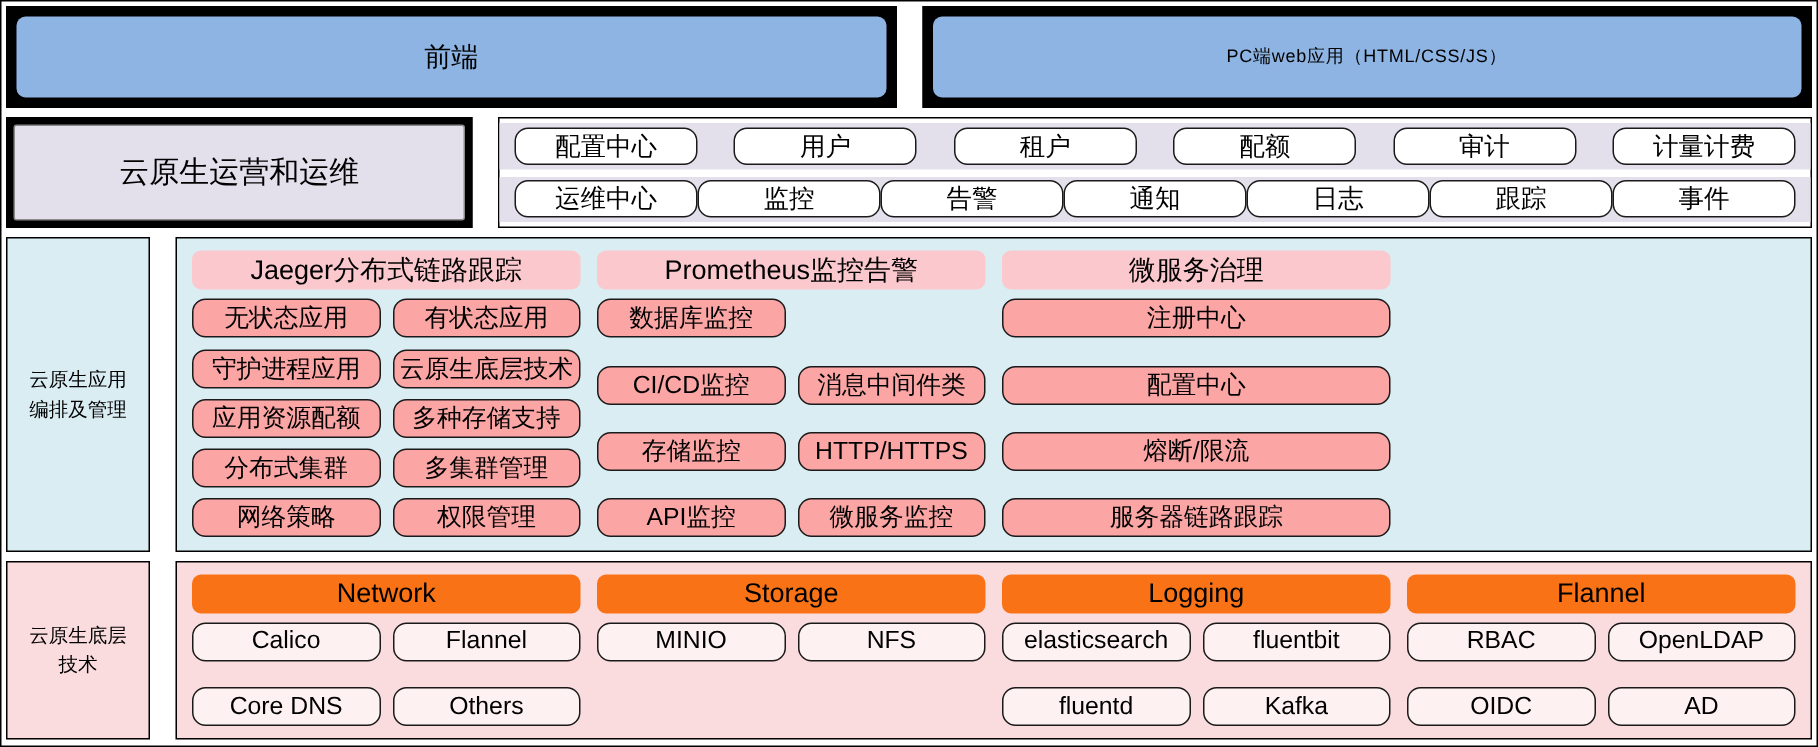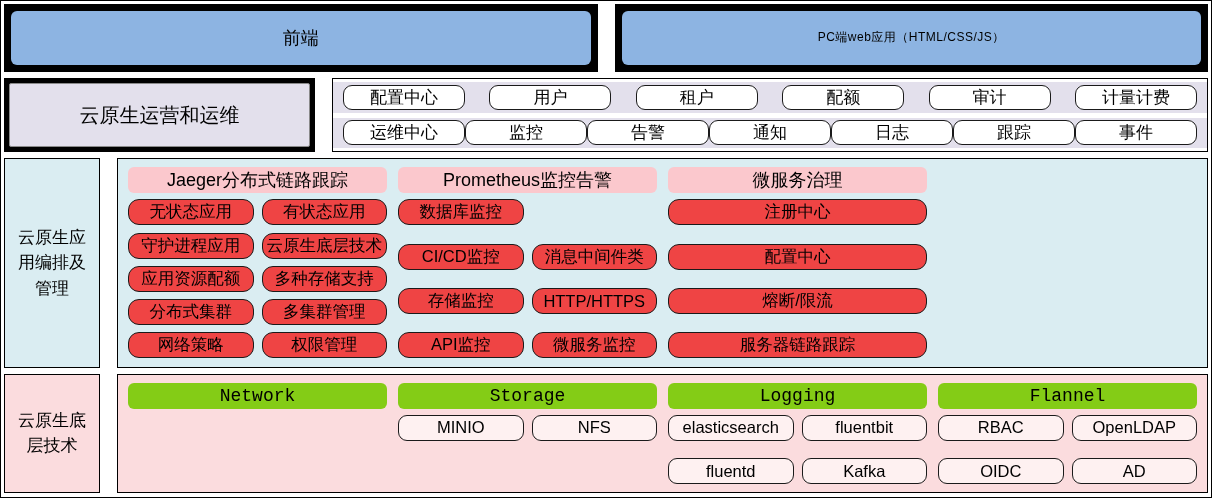--- a/index.html
+++ b/index.html
@@ -23,32 +23,32 @@
   
   .row2 { height:75px; }
   .white-frame.small-pad { padding:4px; }
   .lav-box { background:#E3E0EC; border:1px solid #8a8a8a; border-radius:2px; flex:1; display:flex; align-items:center; justify-content:center; text-align:center; font-size:20px; line-height:1.35; padding:0 6px; }
   .ops-main { border:1.6px solid #000; background:#fff; padding:3px 0; flex-direction:column; gap:5px; }
   .strip { background:#E3E0EC; flex:1; display:flex; align-items:center; justify-content:space-between; padding:0 10px; }
   .ops-btn { background:#fff; border:1.4px solid #1a1a1a; border-radius:9px; width:122px; height:25px; display:flex; align-items:center; justify-content:center; font-size:17px; }
 
   
   .row3 { height:210px; }
-  .side-solid { border:1.6px solid #000; flex:1; display:flex; align-items:center; justify-content:center; text-align:center; font-size:17px; line-height:1.5; padding:0 9px; }
+  .side-solid { border:1.6px solid #000; flex:1; display:flex; align-items:center; justify-content:center; text-align:center; font-size:13px; line-height:1.5; padding:0 9px; }
   .teal-bg { background:#DAEDF2; }
   .pink-bg { background:#FBDCDE; }
   .grid-main { border:1.6px solid #000; display:grid; grid-template-columns:repeat(4,1fr); gap:11px; padding:8px 10px; }
   .col { display:flex; flex-direction:column; min-width:0; }
   .col-header { border-radius:6px; height:26px; flex:none; display:flex; align-items:center; justify-content:center; font-size:18px; margin-bottom:6px; }
   .hdr-lightpink { background:#FBC8CD; }
-  .hdr-salmon { background:#84cc16;font-family:Liberation Mono, monospace; }
+  .hdr-salmon { background:#f97316; }
   .col-items { flex:1; display:flex; flex-direction:column; justify-content:space-between; min-height:0; }
   .pair { display:grid; grid-template-columns:1fr 1fr; gap:8px; }
   .item { border:1.4px solid #1a1a1a; border-radius:9px; height:26px; display:flex; align-items:center; justify-content:center; font-size:16.5px; white-space:nowrap; overflow:hidden; min-width:0; }
-  .item-teal { background:#ef4444;border-radius:11px; }
+  .item-teal { background:#fca5a5; }
   .item-pink { background:#FEF1F1; }
 
   
   .row4 { height:120px; }
 </style>
 </head>
 <body>
 
 <div class="canvas">
 
@@ -154,20 +154,30 @@
   </div>
 
   <div class="row row4">
     <div class="side">
       <div class="side-solid pink-bg">云原生底层技术</div>
     </div>
     <div class="main grid-main pink-bg">
 
       <div class="col">
         <div class="col-header hdr-salmon">Network</div>
+        <div class="col-items">
+          <div class="pair">
+            <div class="item item-pink">Calico</div>
+            <div class="item item-pink">Flannel</div>
+          </div>
+          <div class="pair">
+            <div class="item item-pink">Core DNS</div>
+            <div class="item item-pink">Others</div>
+          </div>
+        </div>
       </div>
 
       <div class="col">
         <div class="col-header hdr-salmon">Storage</div>
         <div class="col-items">
           <div class="pair">
             <div class="item item-pink">MINIO</div>
             <div class="item item-pink">NFS</div>
           </div>
         </div>

